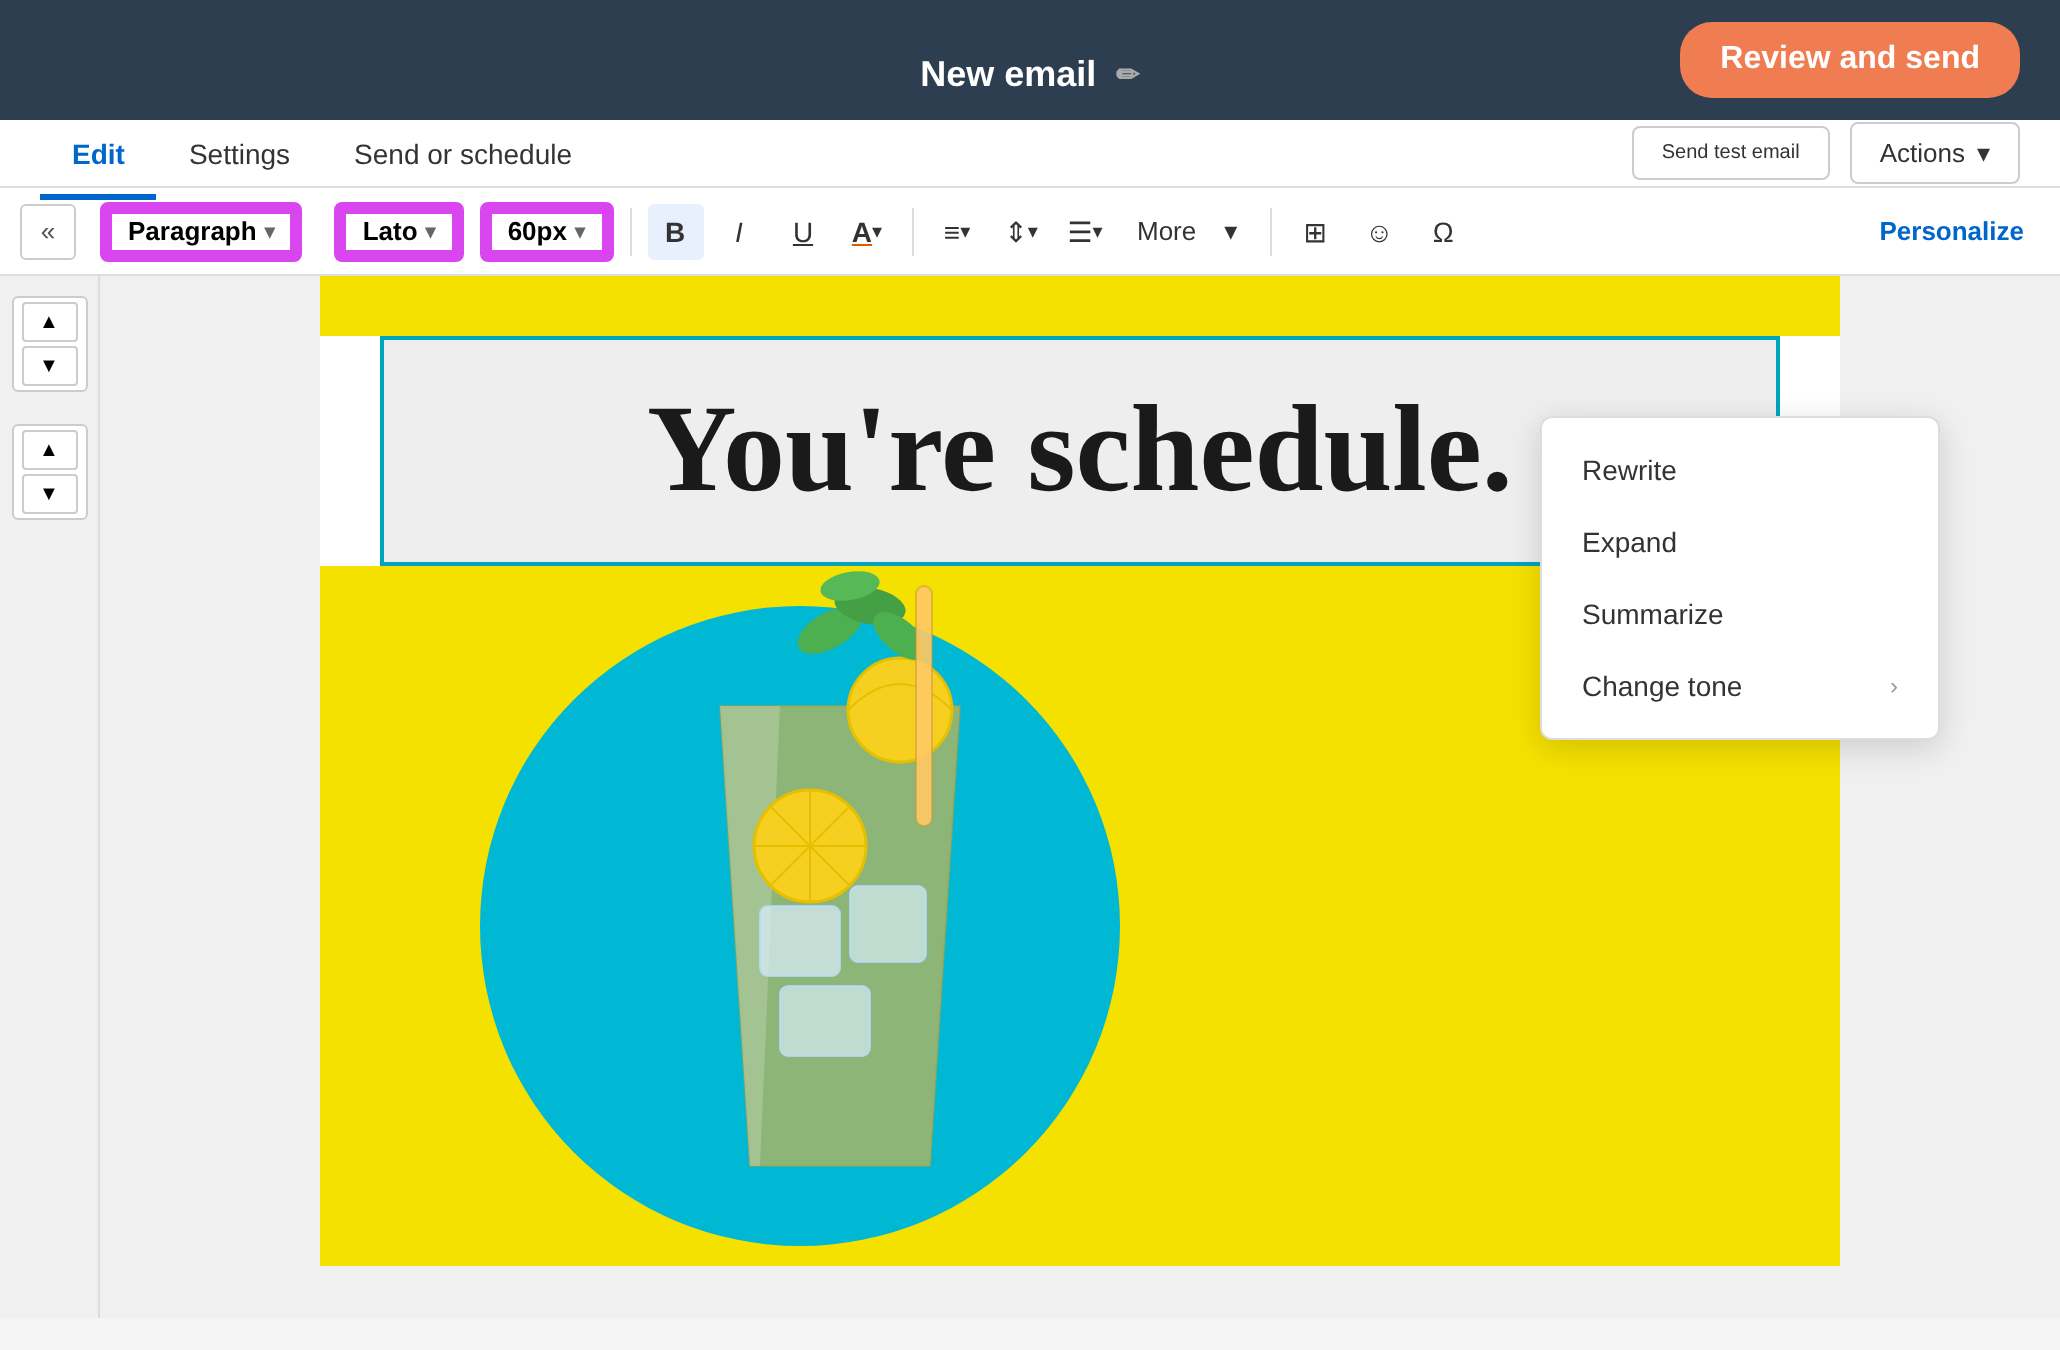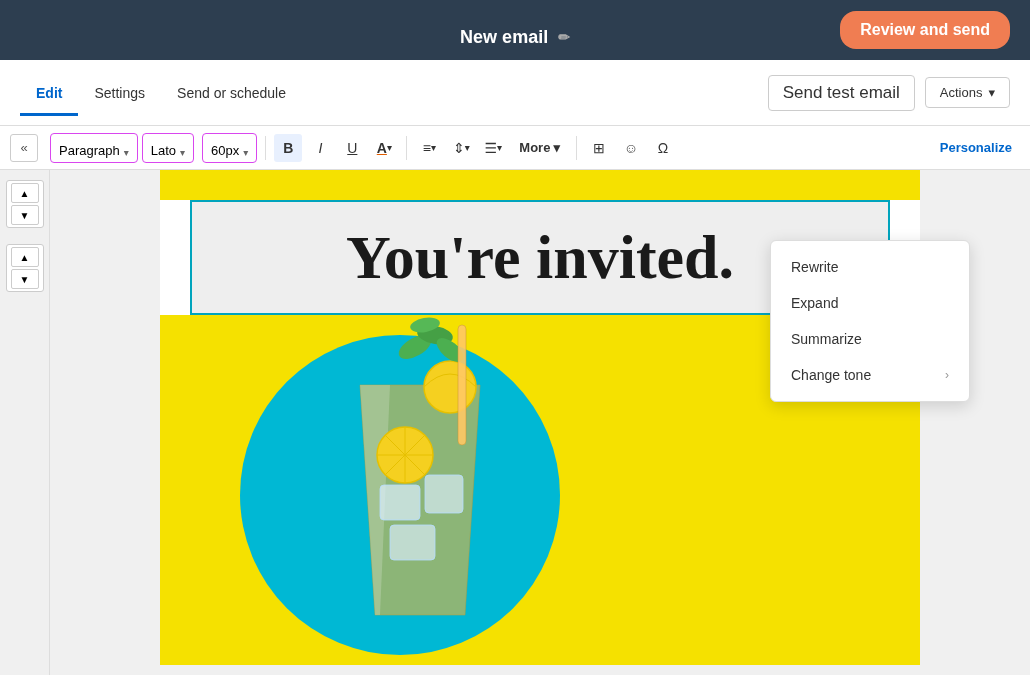--- a/index.html
+++ b/index.html
@@ -42,21 +42,21 @@
       cursor: pointer;
     }
 
     
     .tab-bar {
       background: white;
       border-bottom: 1px solid #ddd;
       display: flex;
       align-items: center;
       padding: 0 20px;
-      height: 66px;
+      height: 34px;
       position: relative;
     }
     .tab {
       padding: 14px 16px;
       font-size: 14px;
       color: #333;
       cursor: pointer;
       position: relative;
       white-space: nowrap;
     }
@@ -91,21 +91,21 @@
       right: 20px;
       display: flex;
       gap: 10px;
       align-items: center;
     }
     .send-test-btn {
       background: white;
       border: 1px solid #ccc;
       padding: 7px 14px;
       border-radius: 4px;
-      font-size: 17px;
+      font-size: 10px;
       cursor: pointer;
       color: #333;
     }
     .actions-btn {
       background: white;
       border: 1px solid #ccc;
       padding: 7px 14px;
       border-radius: 4px;
       font-size: 13px;
       cursor: pointer;
@@ -132,30 +132,31 @@
       align-items: center;
       justify-content: center;
       cursor: pointer;
       color: #555;
       font-size: 13px;
       border: 1px solid #ccc;
       border-radius: 3px;
       margin-right: 8px;
     }
     .toolbar-select {
-      border: 1px solid #d946ef;
+      border: 6px solid #d946ef;
       border-radius: 4px;
       padding: 4px 8px;
       font-size: 13px;
       background: white;
       cursor: pointer;
       display: flex;
-      align-items: flex-end;
+      align-items: center;
       gap: 4px;
       height: 30px;
+      font-weight: bold;
     }
     .toolbar-select .arrow { font-size: 10px; color: #666; }
     .toolbar-divider {
       width: 1px;
       height: 24px;
       background: #ddd;
       margin: 0 4px;
     }
     .toolbar-btn {
       width: 28px;
@@ -168,28 +169,27 @@
       border-radius: 3px;
       color: #333;
       border: none;
       background: none;
     }
     .toolbar-btn.active { background: #e8f0fe; }
     .toolbar-btn.bold { font-weight: 900; }
     .more-btn {
       display: flex;
       align-items: flex-end;
-      gap: 3px;
+      gap: 14px;
       padding: 4px 8px;
       cursor: pointer;
       font-size: 13px;
       border: none;
       background: none;
       color: #333;
-      font-weight: bold;
     }
     .personalize-btn {
       margin-left: auto;
       color: #0066cc;
       font-size: 13px;
       font-weight: 600;
       cursor: pointer;
       padding: 4px 8px;
     }
 
@@ -338,21 +338,21 @@
 </div>
 
 <div class="toolbar">
   <div class="collapse-btn">«</div>
 
   <div class="toolbar-select">
     <span>Paragraph</span>
     <span class="arrow">▾</span>
   </div>
 
-  <div class="toolbar-select" style="margin-left:0;">
+  <div class="toolbar-select" style="margin-left:12px;">
     <span>Lato</span>
     <span class="arrow">▾</span>
   </div>
 
   <div class="toolbar-select" style="margin-left:4px;">
     <span>60px</span>
     <span class="arrow">▾</span>
   </div>
 
   <div class="toolbar-divider"></div>
@@ -408,21 +408,21 @@
   </div>
 
   <div class="email-canvas">
     <div class="email-body">
 
       <div class="email-yellow-top"></div>
 
       <div class="email-title-block">
         <div class="title-selected">
           <div class="title-inner">
-            <span class="invited-text">You're invited.</span>
+            <span class="invited-text">You're schedule.</span>
           </div>
         </div>
       </div>
 
       <div class="email-image-block">
 
         <div class="teal-circle"></div>
 
         <svg class="lemonade-glass" viewBox="0 0 200 340" xmlns="http://www.w3.org/2000/svg">
 

